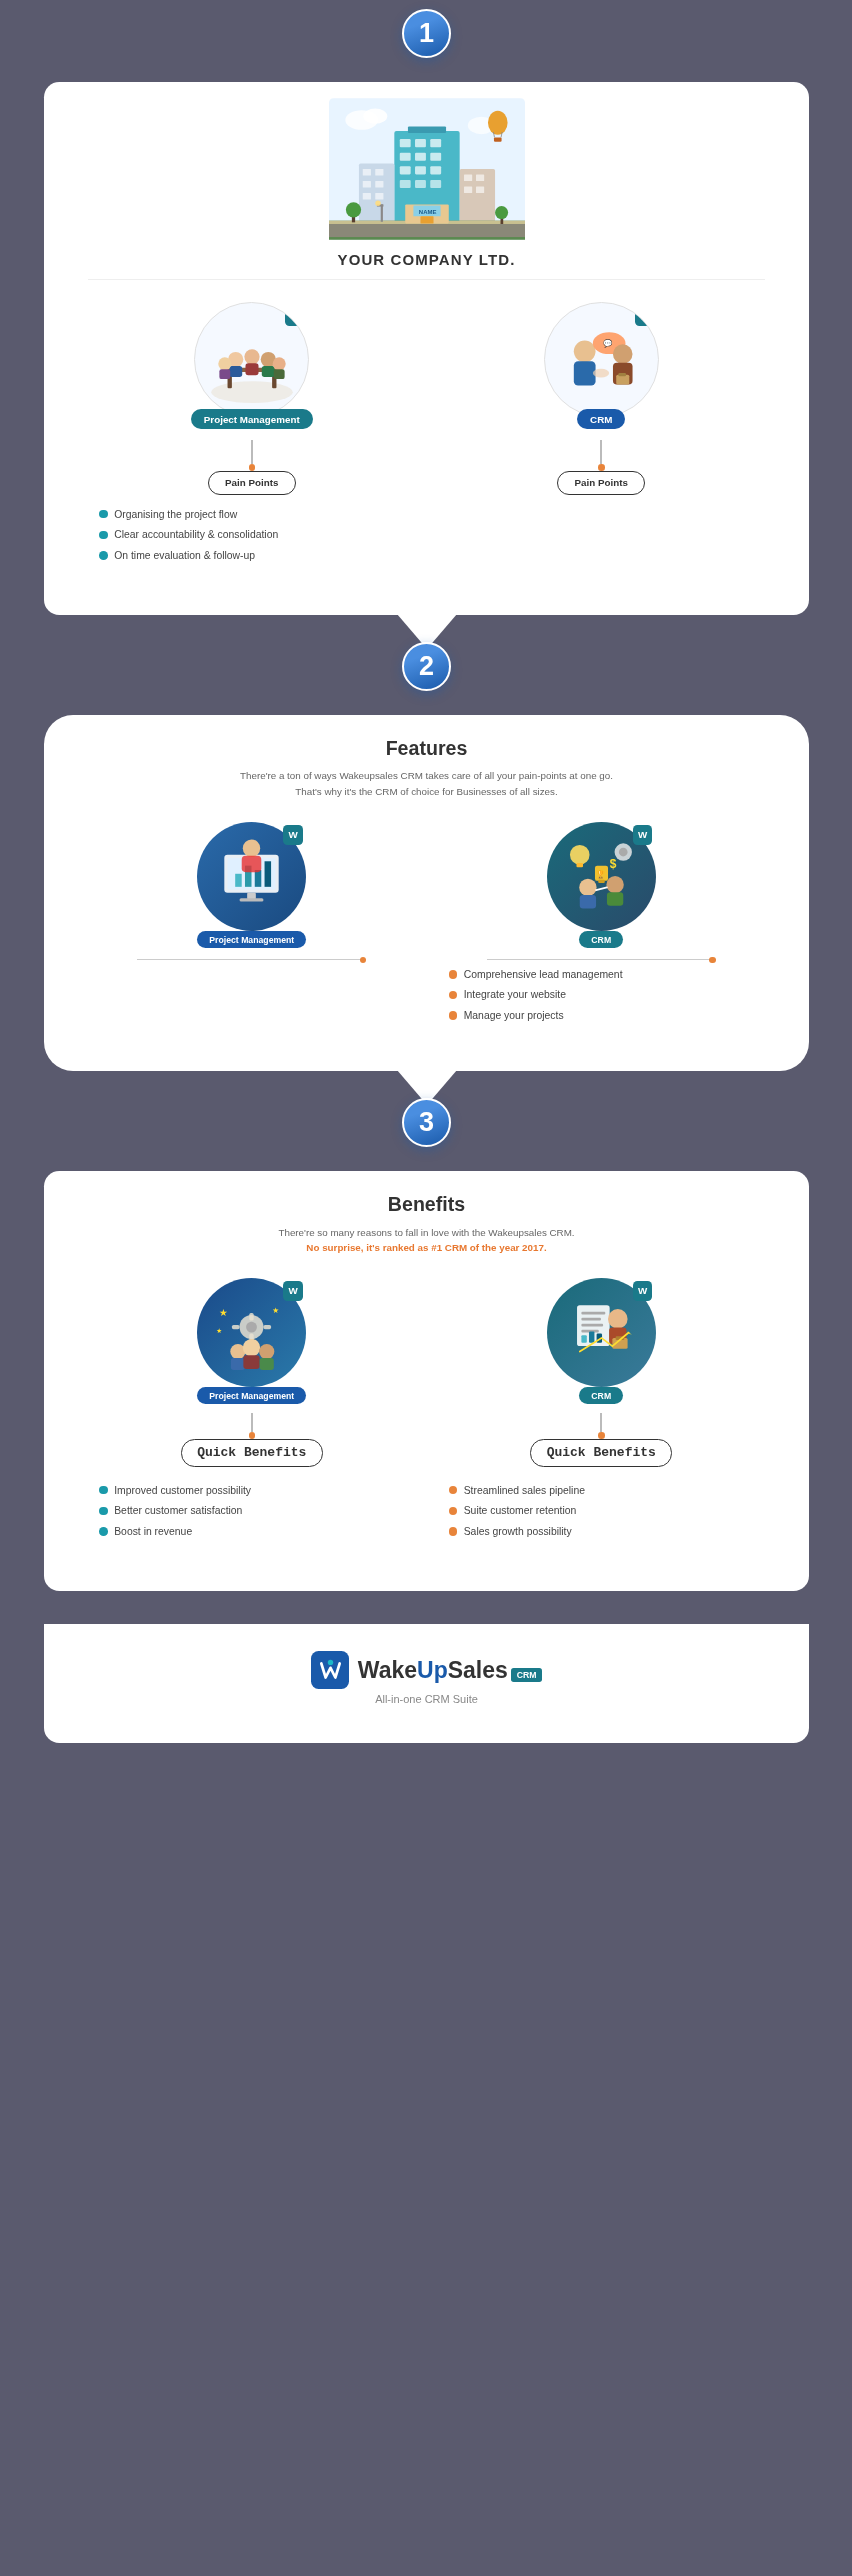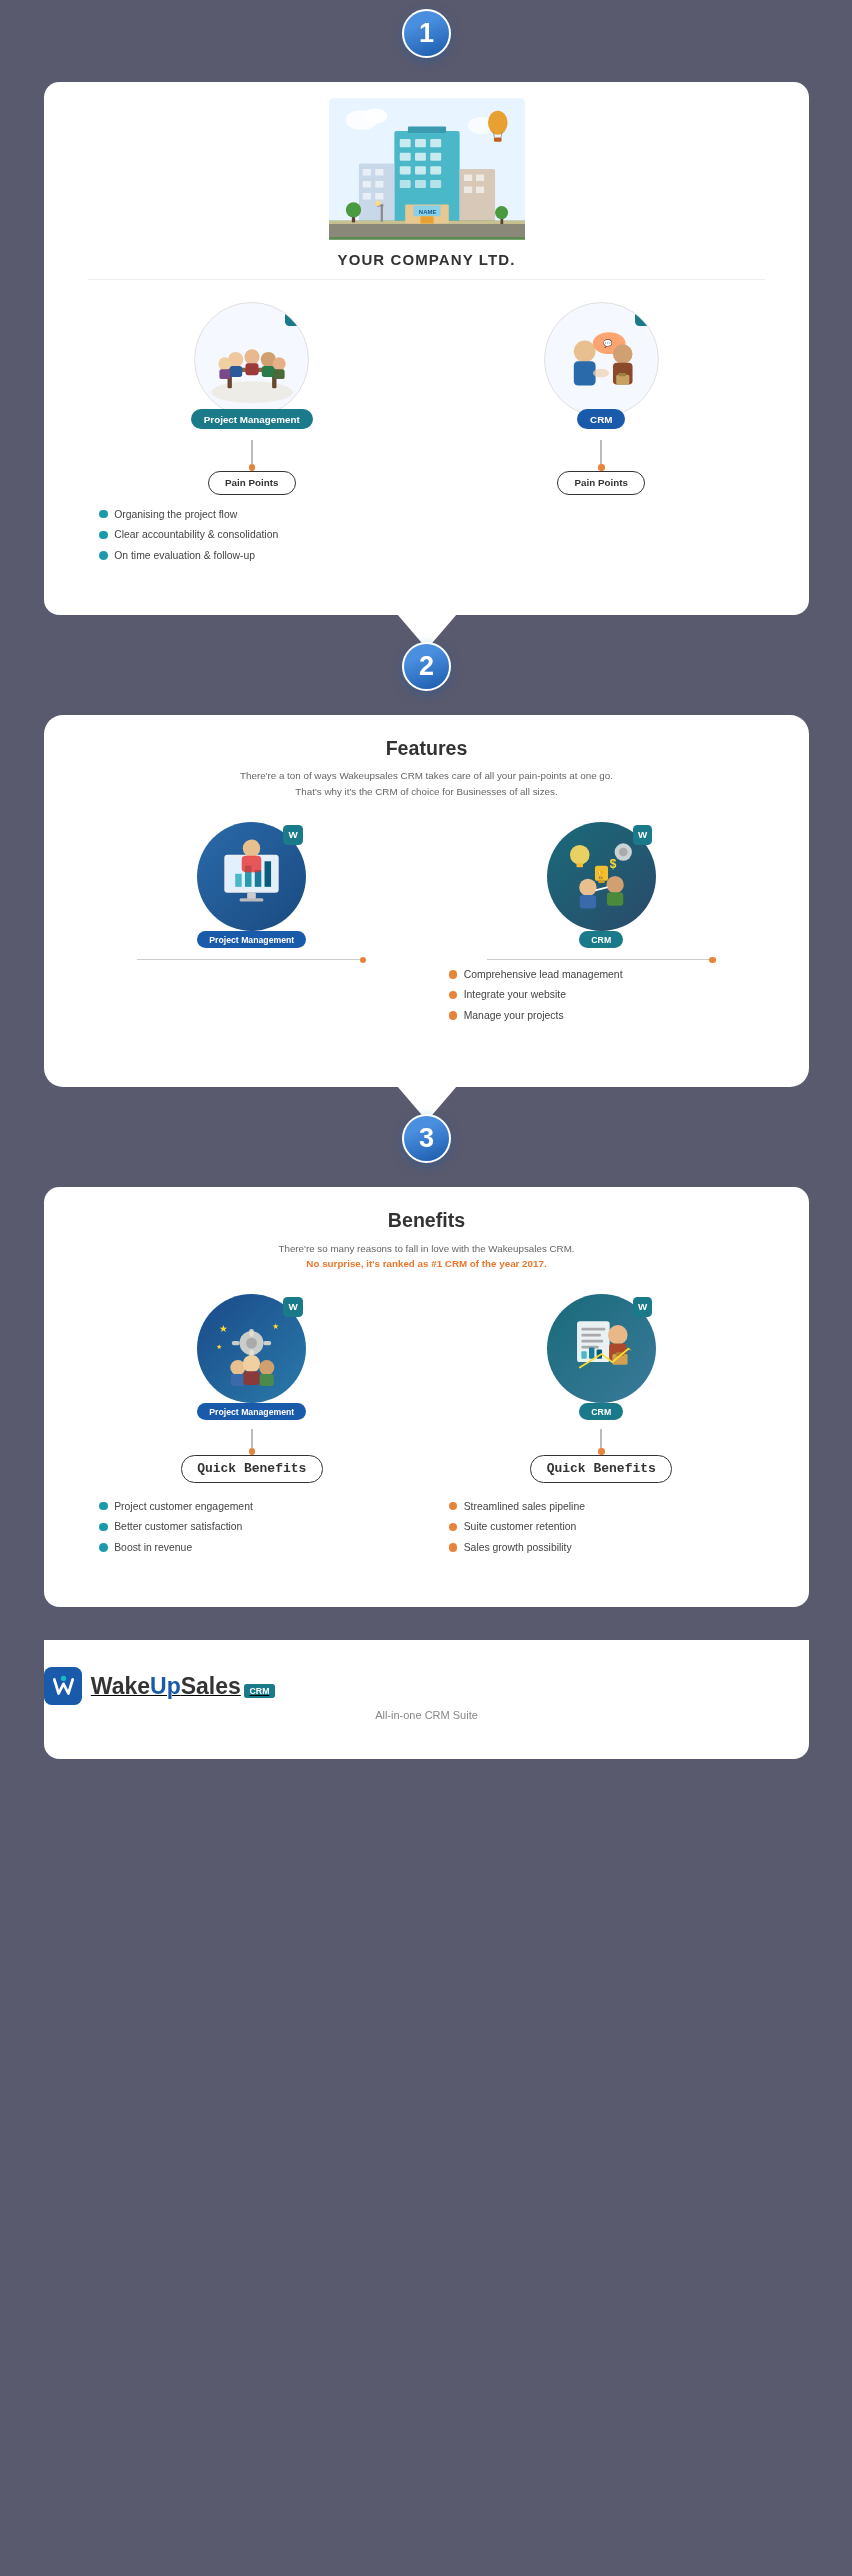--- a/index.html
+++ b/index.html
@@ -102,24 +102,23 @@
       background: #fff;
       color: #333;
       margin-bottom: 18px;
       cursor: pointer;
       font-family: Liberation Mono, monospace;
     }
 
     .footer-logo {
       display: flex;
       align-items: center;
-      justify-content: flex-start;
+      justify-content: center;
       gap: 4.4px;
       margin-bottom: 4.4px;
-      text-decoration: underline;
     }
 
     
     .building-container {
       width: 100%;
       display: flex;
       justify-content: center;
       margin-bottom: 11px;
     }
 
@@ -423,21 +422,21 @@
     <div style="height:16.4px;"></div>
 
   </div>
 
   <div style="background: #5a5a6e; padding-bottom: 0;">
 
     <div class="badge-row">
       <div class="num-badge">2</div>
     </div>
 
-    <div class="card-wrap" style="border-radius:19px; padding-bottom:45px;">
+    <div class="card-wrap" style="border-radius:29px; padding-bottom:29px;">
       <div class="card-inner">
 
         <div style="margin-top:-5.5px;">
           <h2 class="section-title">Features</h2>
           <p class="section-subtitle">
             <span>There're a ton of ways Wakeupsales CRM takes care of all your pain-points at one go.</span><br>
             <span>That's why it's the CRM of choice for Businesses of all sizes.</span>
           </p>
         </div>
 
@@ -568,21 +567,21 @@
                 <text x="15" y="80" font-size="12" fill="#ffdd30">★</text>
               </svg>
             </div>
             <div style="background:#1a5aaa; color:#fff; font-size:8.7px; font-weight:bold; padding:3.8px 12px; border-radius:11px; margin-bottom:8.7px; margin-top:-4.4px;">Project Management</div>
             <div class="connector-vert" style="height:19px;"></div>
             <div class="connector-dot"></div>
             <button class="quick-btn">Quick Benefits</button>
             <ul class="bullet-list">
               <li>
                 <span class="list-dot-teal"></span>
-                <span>Project customer engagement</span>
+                <span>Improved customer possibility</span>
               </li>
               <li>
                 <span class="list-dot-teal"></span>
                 <span>Better customer satisfaction</span>
               </li>
               <li>
                 <span class="list-dot-teal"></span>
                 <span>Boost in revenue</span>
               </li>
             </ul>

